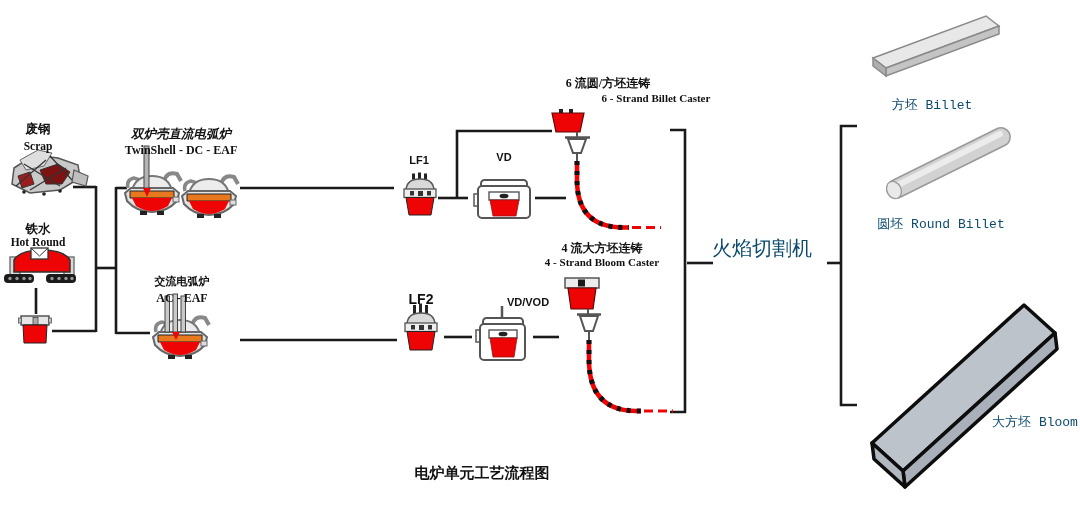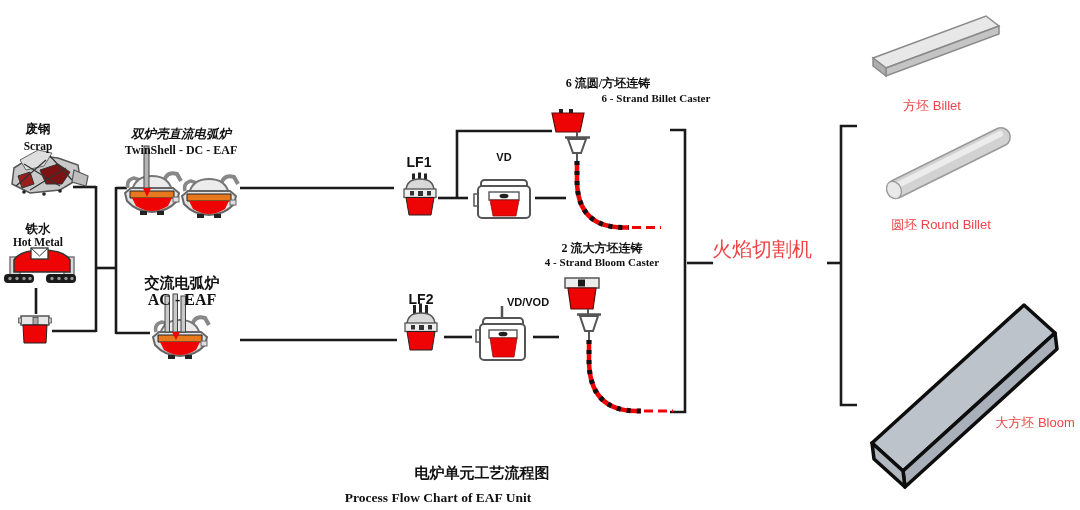--- a/index.html
+++ b/index.html
@@ -1,21 +1,21 @@
 <!DOCTYPE html>
 <html><head>
 <meta charset="utf-8">
 <style>
   html,body{margin:0;padding:0;background:#ffffff;}
   #stage{position:relative;width:1080px;height:510px;background:#ffffff;overflow:hidden;
          font-family:"Liberation Sans",sans-serif;}
   .label{position:absolute;white-space:nowrap;color:#111;line-height:1.05;text-align:right;}
   .c{transform:translateX(-50%);}
   .serifb{font-family:"Liberation Serif","DejaVu Serif",serif;font-weight:bold;}
-  .sans{font-family:Liberation Sans, sans-serif;color:#ef4444;}
+  .sans{font-family:Liberation Mono, monospace;color:#0c4a6e;}
   .sansb{font-family:"Liberation Sans","DejaVu Sans",sans-serif;font-weight:bold;}
   svg{position:absolute;left:0;top:0;}
 </style>
 </head>
 <body>
 
 <div id="stage">
 
 <svg width="1080" height="510" viewBox="0 0 1080 510">
   <defs>
@@ -195,36 +195,35 @@
     <polygon points="903,471 1055,333 1057,349 905,487" fill="#a9b0b9"></polygon>
     <polygon points="872,443 903,471 905,487 874,459" fill="#b1b8c0"></polygon>
   </g>
 </svg>
 
 <div class="label serifb c" style="left:38px;top:123px;font-size:12.5px;">废钢</div>
 <div class="label serifb c" style="left:38px;top:140px;font-size:11.5px;">Scrap</div>
 <div class="label serifb c" style="left:181px;top:128px;font-size:12.5px;font-style:italic;">双炉壳直流电弧炉</div>
 <div class="label serifb c" style="left:181px;top:144px;font-size:12px;">TwinShell - DC - EAF</div>
 <div class="label serifb c" style="left:38px;top:223px;font-size:12.5px;">铁水</div>
-<div class="label serifb c" style="left:38px;top:236px;font-size:11.5px;">Hot Metal</div>
-<div class="label serifb c" style="left:182px;top:276px;font-size:15px;">交流电弧炉</div>
-<div class="label serifb c" style="left:182px;top:292px;font-size:16px;">AC - EAF</div>
-
-<div class="label sansb c" style="left:419px;top:155px;font-size:14px;">LF1</div>
+<div class="label serifb c" style="left:38px;top:236px;font-size:11.5px;">Hot Round</div>
+<div class="label serifb c" style="left:182px;top:276px;font-size:11px;">交流电弧炉</div>
+<div class="label serifb c" style="left:182px;top:292px;font-size:12px;">AC - EAF</div>
+
+<div class="label sansb c" style="left:419px;top:155px;font-size:11px;">LF1</div>
 <div class="label sansb c" style="left:504px;top:152px;font-size:11px;">VD</div>
 <div class="label sansb c" style="left:421px;top:292px;font-size:14px;">LF2</div>
 <div class="label sansb c" style="left:528px;top:297px;font-size:11px;">VD/VOD</div>
 
 <div class="label serifb c" style="left:608px;top:77px;font-size:12px;">6 流圆/方坯连铸</div>
 <div class="label serifb c" style="left:608px;top:93px;font-size:11px;margin-left:48px;">6 - Strand Billet Caster</div>
-<div class="label serifb c" style="left:602px;top:242px;font-size:12px;">2 流大方坯连铸</div>
+<div class="label serifb c" style="left:602px;top:242px;font-size:12px;">4 流大方坯连铸</div>
 <div class="label serifb c" style="left:602px;top:257px;font-size:11px;">4 - Strand Bloom Caster</div>
 
 <div class="label sans c" style="left:762px;top:239px;font-size:20px;">火焰切割机</div>
 
 <div class="label sans c" style="left:932px;top:99px;font-size:13px;">方坯 Billet</div>
 <div class="label sans c" style="left:941px;top:218px;font-size:13px;">圆坯 Round Billet</div>
 <div class="label sans c" style="left:1035px;top:416px;font-size:13px;">大方坯 Bloom</div>
 
 <div class="label serifb c" style="left:438px;top:466px;font-size:15px;margin-left:44px;">电炉单元工艺流程图</div>
-<div class="label serifb c" style="left:438px;top:491px;font-size:13.5px;">Process Flow Chart of EAF Unit</div>
 
 </div>
 
 </body></html>

